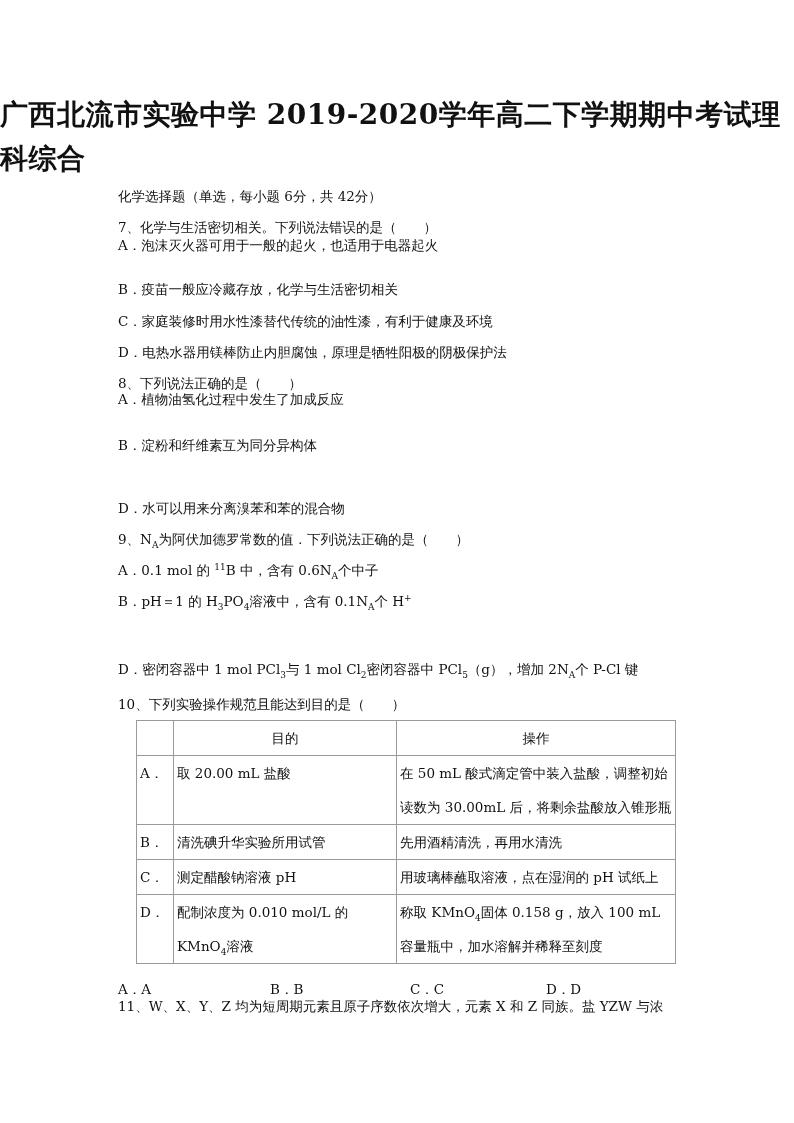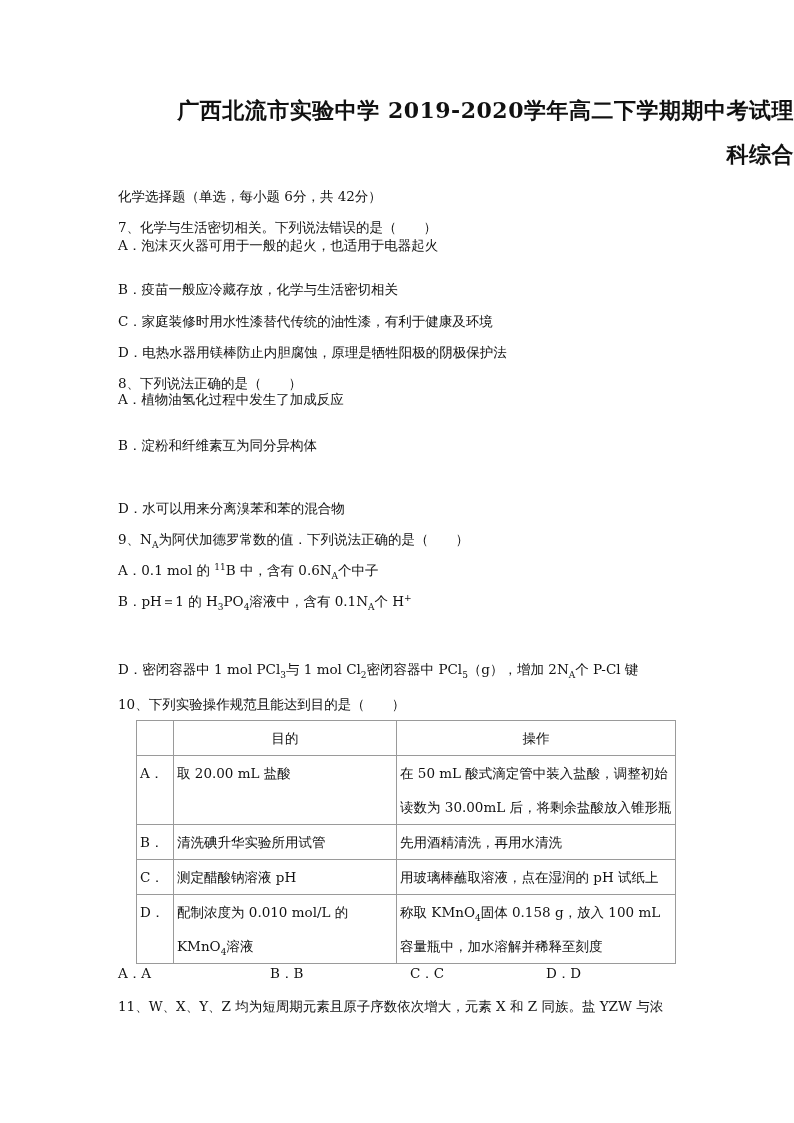--- a/index.html
+++ b/index.html
@@ -1,32 +1,32 @@
 <!DOCTYPE html>
 <html><head>
 <meta charset="utf-8">
 <style>
   html, body { margin: 0; padding: 0; background: #ffffff; }
   body { width: 794px; height: 1123px; position: relative; overflow: hidden;
          font-family: "DejaVu Serif", "Liberation Serif", serif; color: #111; }
   .page { position: absolute; left: 0; top: 0; width: 794px; height: 1123px; }
-  .title { position: absolute; left: 0; width: 794px; text-align: right;
-           font-size: 22px; font-weight: bold; letter-spacing: 0.5px; }
+  .title { position: absolute; left: 0; width: 794px; text-align: left;
+           font-size: 28px; font-weight: bold; letter-spacing: 0.5px; }
   .t1 { top: 96px; }
   .t2 { top: 140px; }
   .line { position: absolute; left: 118px; font-size: 13.5px; white-space: nowrap; line-height: 18px; }
   sub, sup { font-size: 9px; line-height: 0; }
   table.q10 { position: absolute; left: 136px; top: 720px; width: 540px;
               border-collapse: collapse; font-size: 13.5px; }
   table.q10 td { border: 1px solid #9a9a9a; padding: 0 3px; vertical-align: top; line-height: 34px; }
   table.q10 td.c0 { width: 30px; }
   table.q10 td.c1 { width: 216px; margin-left: 25px; }
   table.q10 tr.head td { text-align: center; height: 34px; }
   .opts { position: absolute; left: 118px; top: 965px; width: 560px; font-size: 13.5px; }
-  .opts span { position: absolute; white-space: nowrap; }
+  .opts span { position: absolute; white-space: nowrap; margin-top: 16px; }
 </style>
 </head>
 <body>
 
 <div class="page">
 
   <div class="title t1">广西北流市实验中学 2019-2020学年高二下学期期中考试理</div>
   <div class="title t2">科综合</div>
 
   <div class="line" style="top:187px">化学选择题（单选，每小题 6分，共 42分）</div>

